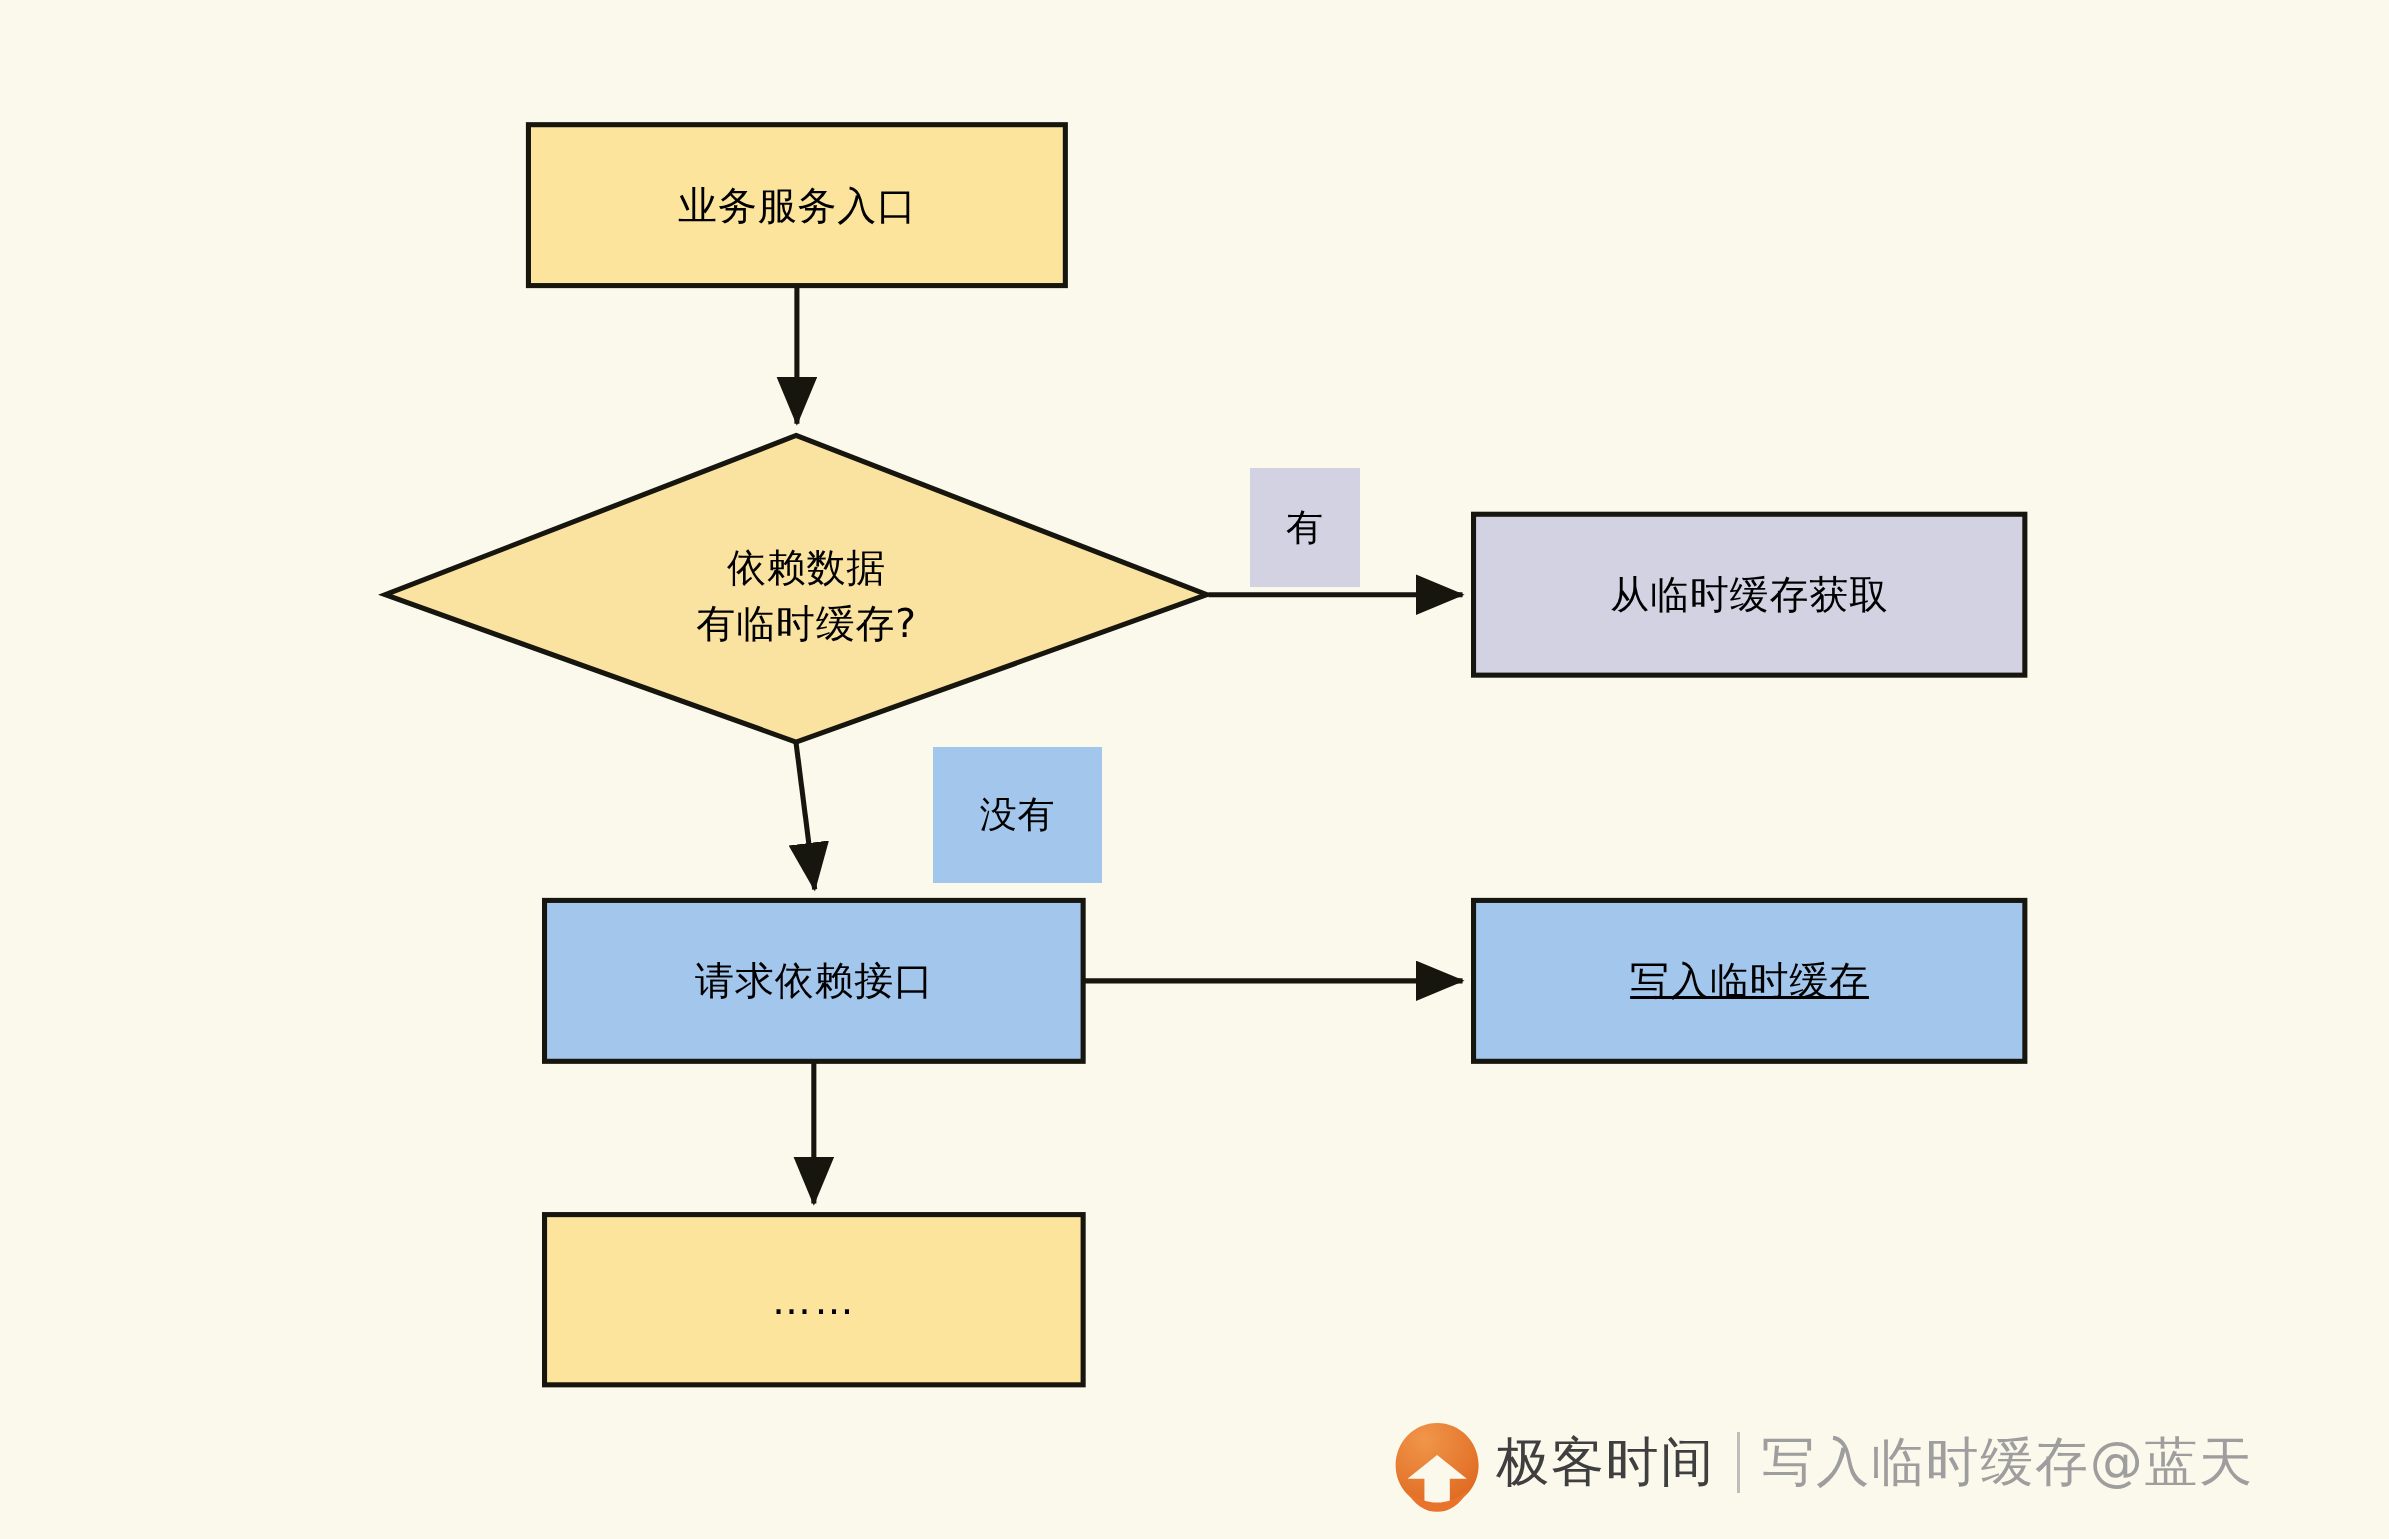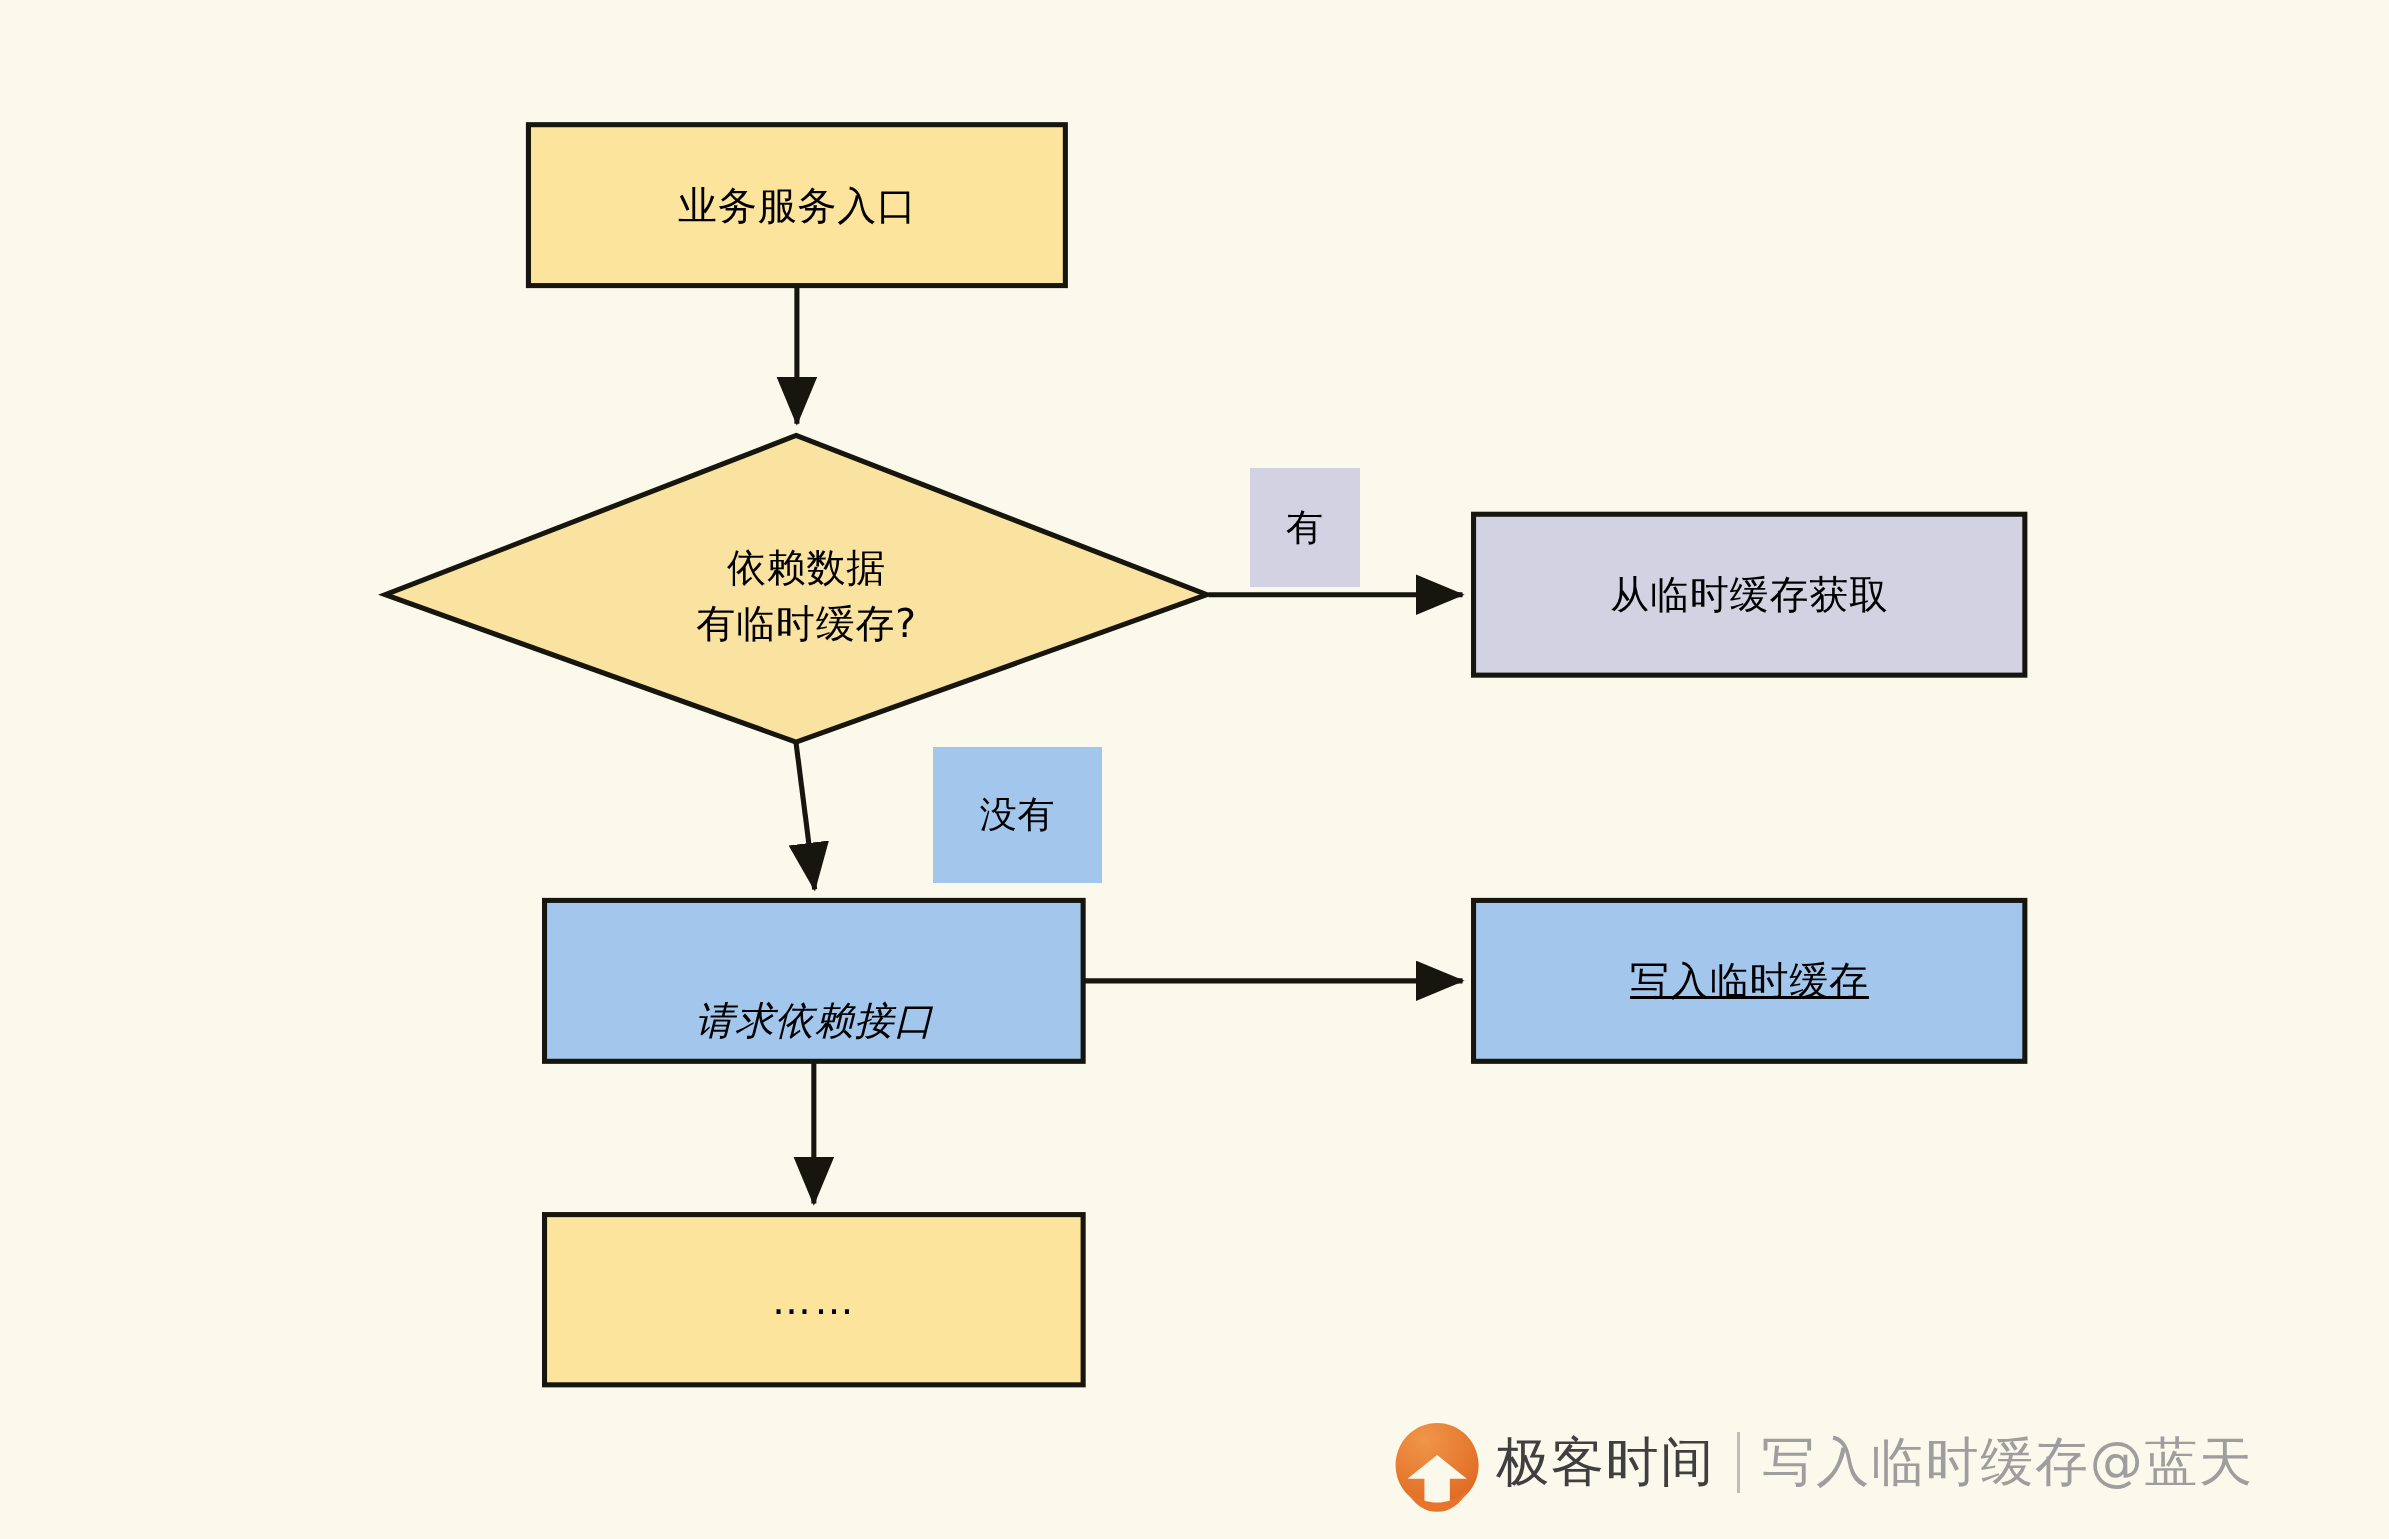--- a/index.html
+++ b/index.html
@@ -155,21 +155,21 @@
     </g>
   </svg>
 
   <div class="node-label" style="left:529px; top:125px; width:537px; height:161px;">业务服务入口</div>
 
   <div class="node-label" style="left:603px; top:515px; width:407px; height:161px;">依赖数据
 有临时缓存?</div>
 
   <div class="node-label" style="left:1474px; top:514px; width:551px; height:161px;">从临时缓存获取</div>
 
-  <div class="node-label" style="left:545px; top:940px; width:539px; height:161px;font-style:italic;">请求依赖接口</div>
+  <div class="node-label" style="left:545px; top:900px; width:539px; height:161px;">请求依赖接口</div>
 
   <div class="node-label" style="left:1474px; top:900px; width:551px; height:161px;text-decoration:underline;">写入临时缓存</div>
 
   <div class="dots" style="left:545px; top:1215px; width:539px; height:170px;">……</div>
 
   <div class="edge-label edge-label-has" style="left:1250px; top:468px; width:110px; height:119px;">有</div>
 
   <div class="edge-label edge-label-none" style="left:889px; top:747px; width:169px; height:136px;margin-left:44px;">没有</div>
 
   <div id="watermark">

